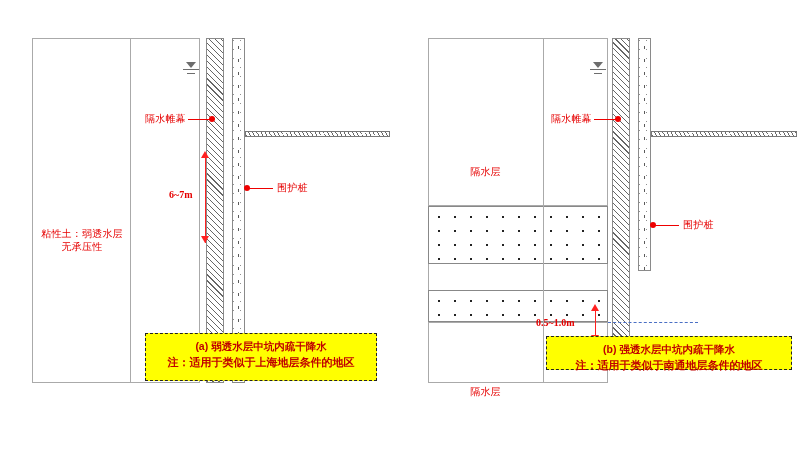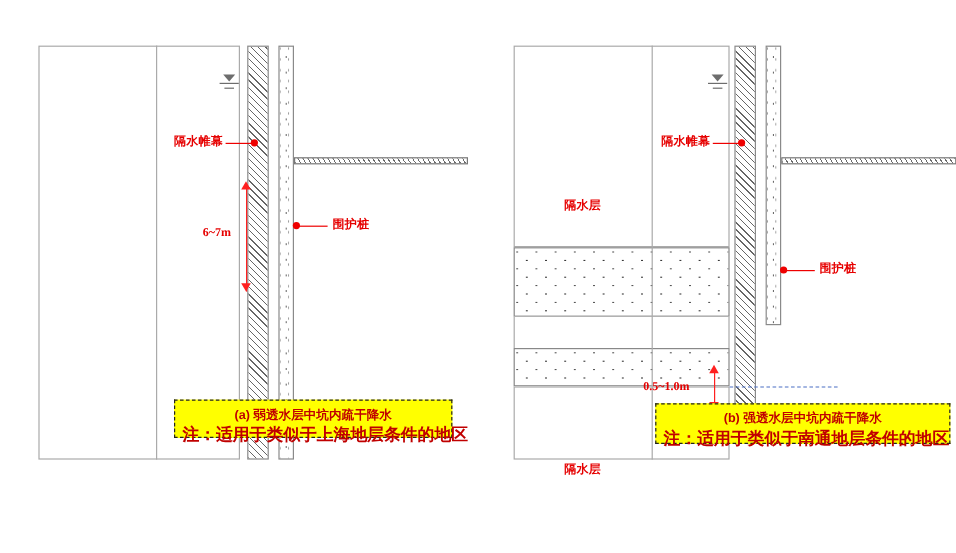--- a/index.html
+++ b/index.html
@@ -98,21 +98,21 @@
     background-image: repeating-linear-gradient(
         60deg,
         #6b6b6b 0px, #6b6b6b 0.8px,
         rgba(255,255,255,0) 0.8px, rgba(255,255,255,0) 3.6px);
   }
 
   
   .red-label {
     position: absolute;
     color: #e60000;
-    font-weight: bold;
+    font-weight: normal;
     font-size: 10px;
     line-height: 13px;
     white-space: nowrap;
     letter-spacing: 0.2px;
   }
   .red-label.center { text-align: center; margin-top: 42px; }
 
   .leader-line {
     position: absolute;
     height: 0;
@@ -187,21 +187,21 @@
   .callout-title {
     color: #c00000;
     font-weight: bold;
     font-size: 10.5px;
     line-height: 16px;
     white-space: nowrap;
   }
   .callout-note {
     color: #c00000;
     font-weight: bold;
-    font-size: 14px;
+    font-size: 11px;
     line-height: 16px;
     white-space: nowrap;
   }
 
   
   .caption {
     position: absolute;
     left: 16px;
     top: 420px;
     color: #8d9aa8;
@@ -229,35 +229,39 @@
         <div class="gw-l1"></div>
         <div class="gw-l2"></div>
       </div>
 
       <div class="curtain" style="left:206px; top:38px; width:18px; height:345px;"></div>
 
       <div class="pile" style="left:232px; top:38px; width:13px; height:345px;"></div>
 
       <div class="slab" style="left:245px; top:131px; width:145px; height:6px;"></div>
 
+      <div class="red-label center" style="left:32px; top:185px; width:100px;">
+        <div>粘性土：弱透水层</div>
+        <div>无承压性</div>
+      </div>
 
       <div class="red-label" style="left:145px; top:112px;">隔水帷幕</div>
       <div class="leader-line" style="left:188px; top:119px; width:24px;"></div>
       <div class="leader-dot" style="left:209px; top:116px;"></div>
 
       <div class="red-label" style="left:277px; top:181px;">围护桩</div>
       <div class="leader-line" style="left:245px; top:188px; width:28px;"></div>
       <div class="leader-dot" style="left:244px; top:185px;"></div>
 
       <div class="dim-v" style="left:205px; top:155px; height:88px;"></div>
       <div class="arrow-up" style="left:201px; top:151px;"></div>
       <div class="arrow-down" style="left:201px; top:236px;"></div>
       <div class="dim-text" style="left:169px; top:189px;">6~7m</div>
 
-      <div class="callout" style="left:145px; top:333px; width:232px; height:32px;">
+      <div class="callout" style="left:145px; top:333px; width:232px; height:48px;">
         <div class="callout-title">(a) 弱透水层中坑内疏干降水</div>
         <div class="callout-note">注：适用于类似于上海地层条件的地区</div>
       </div>
     </div>
 
     <div class="panel panel-b">
 
       <div class="soil-frame" style="left:28px; top:38px; width:180px; height:168px;"></div>
 
       <div class="sand" style="left:28px; top:206px; width:180px; height:58px;"></div>

